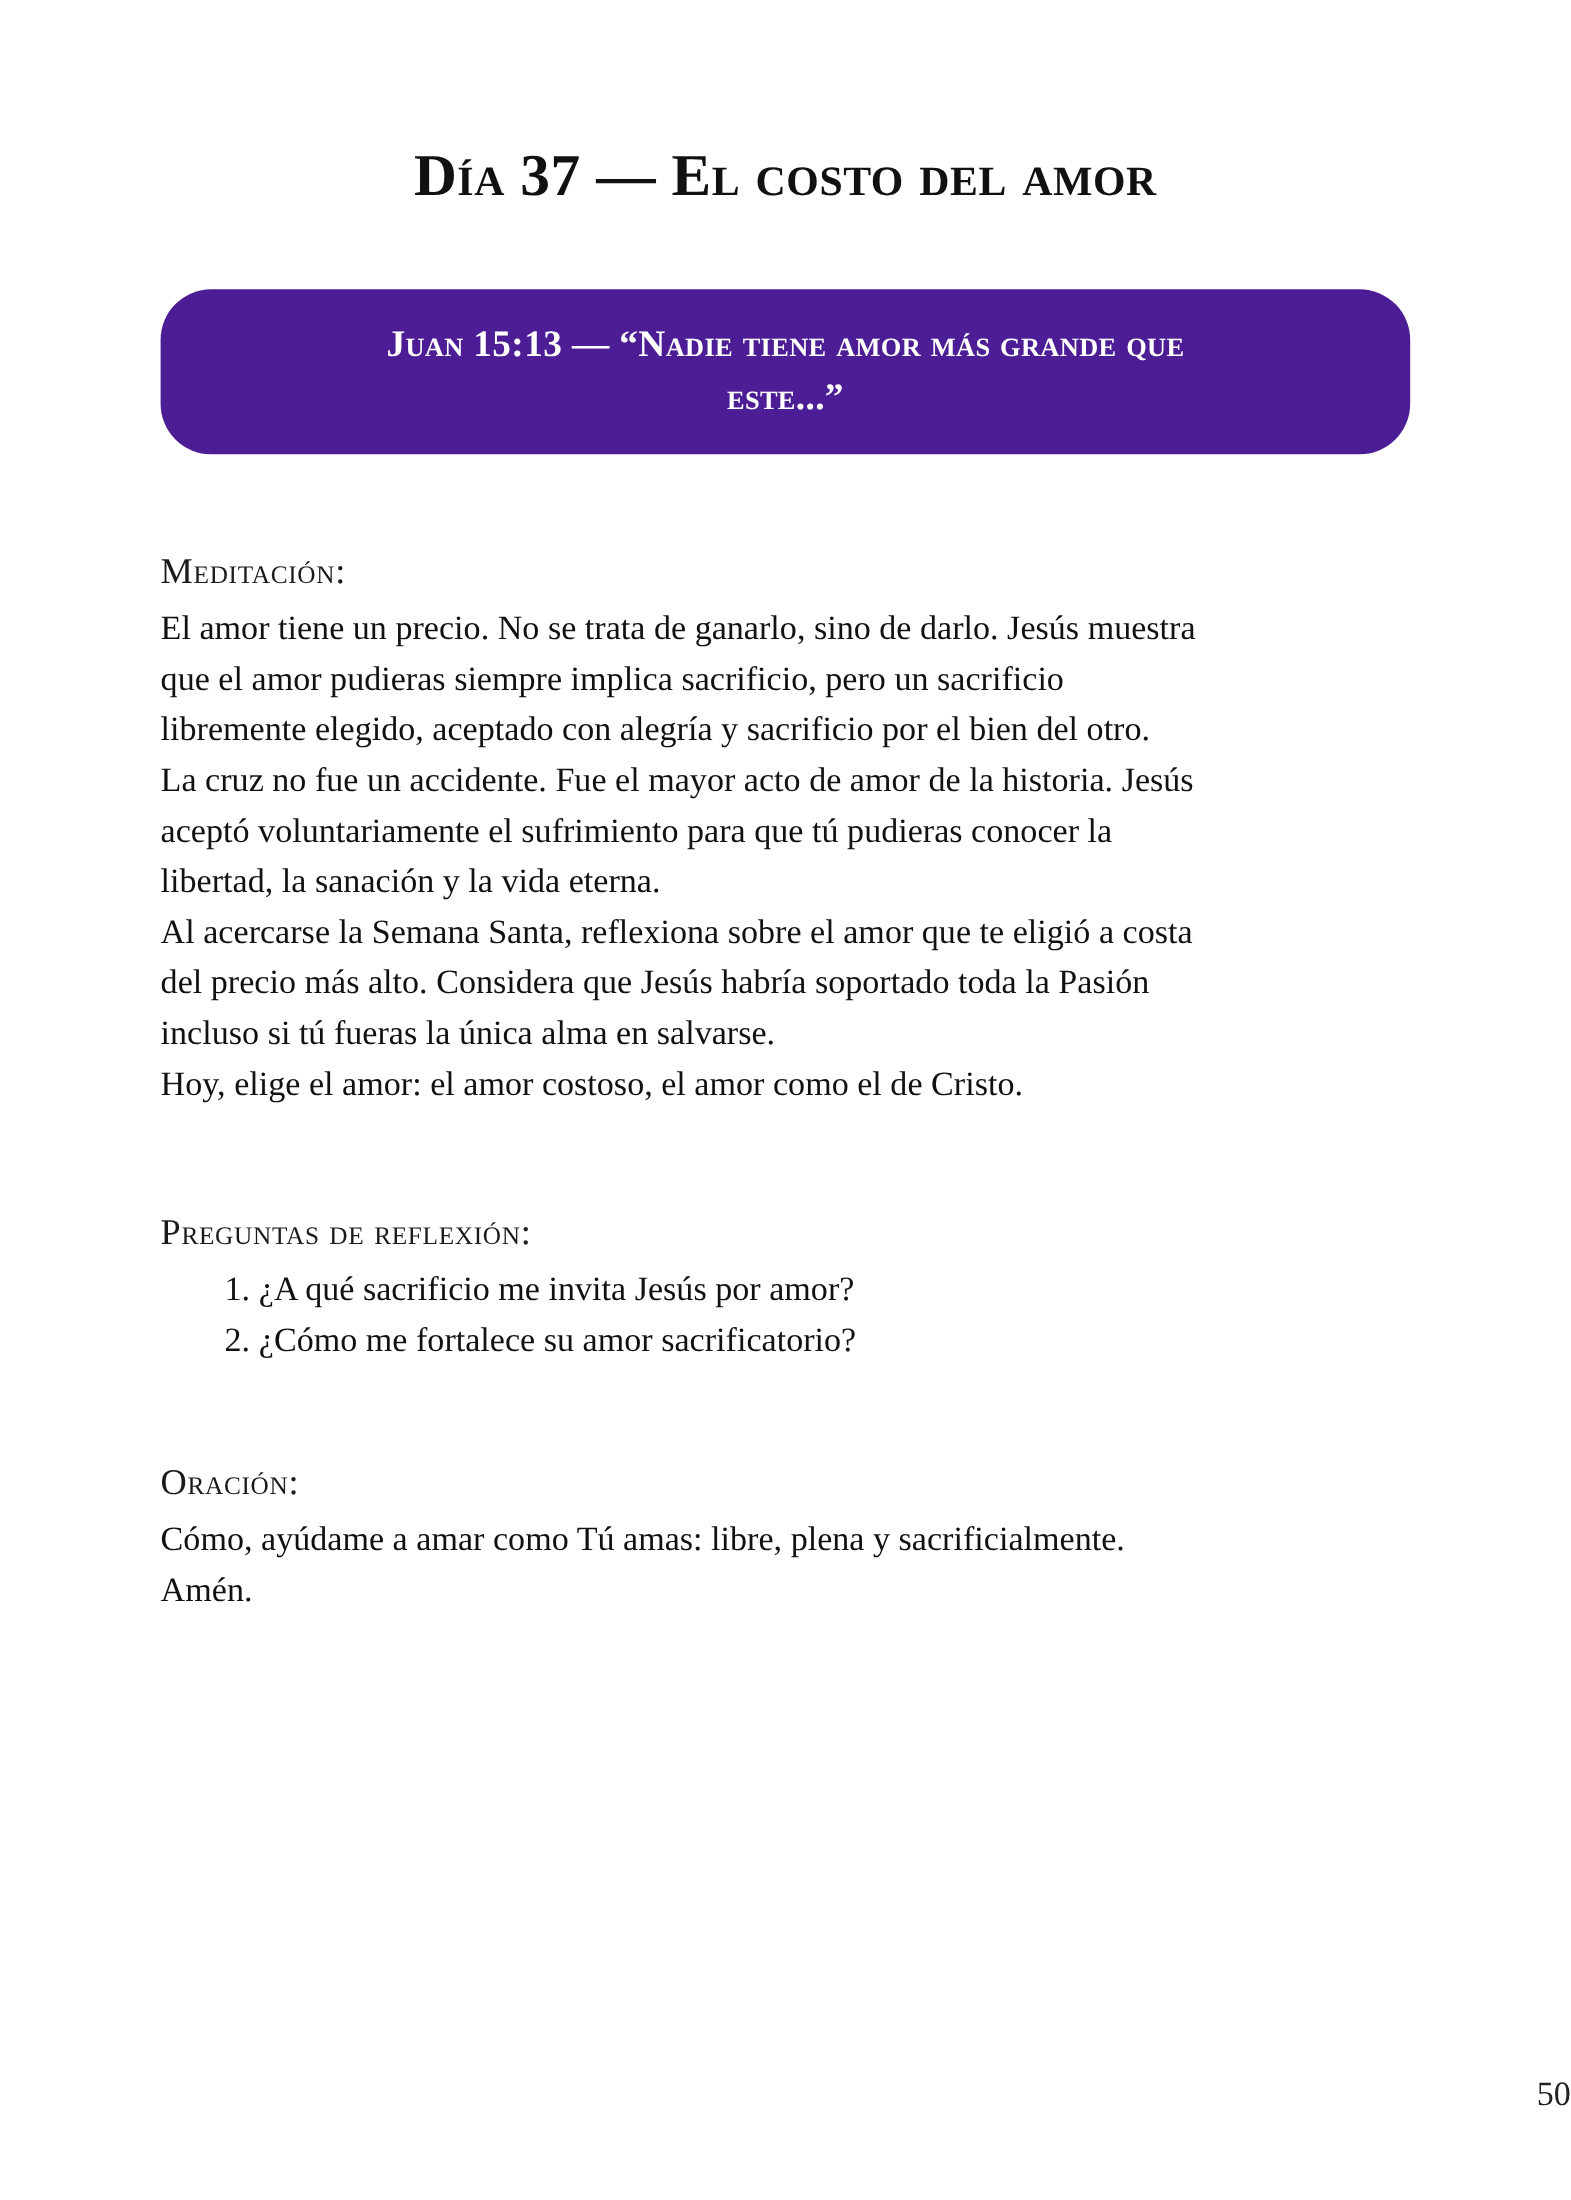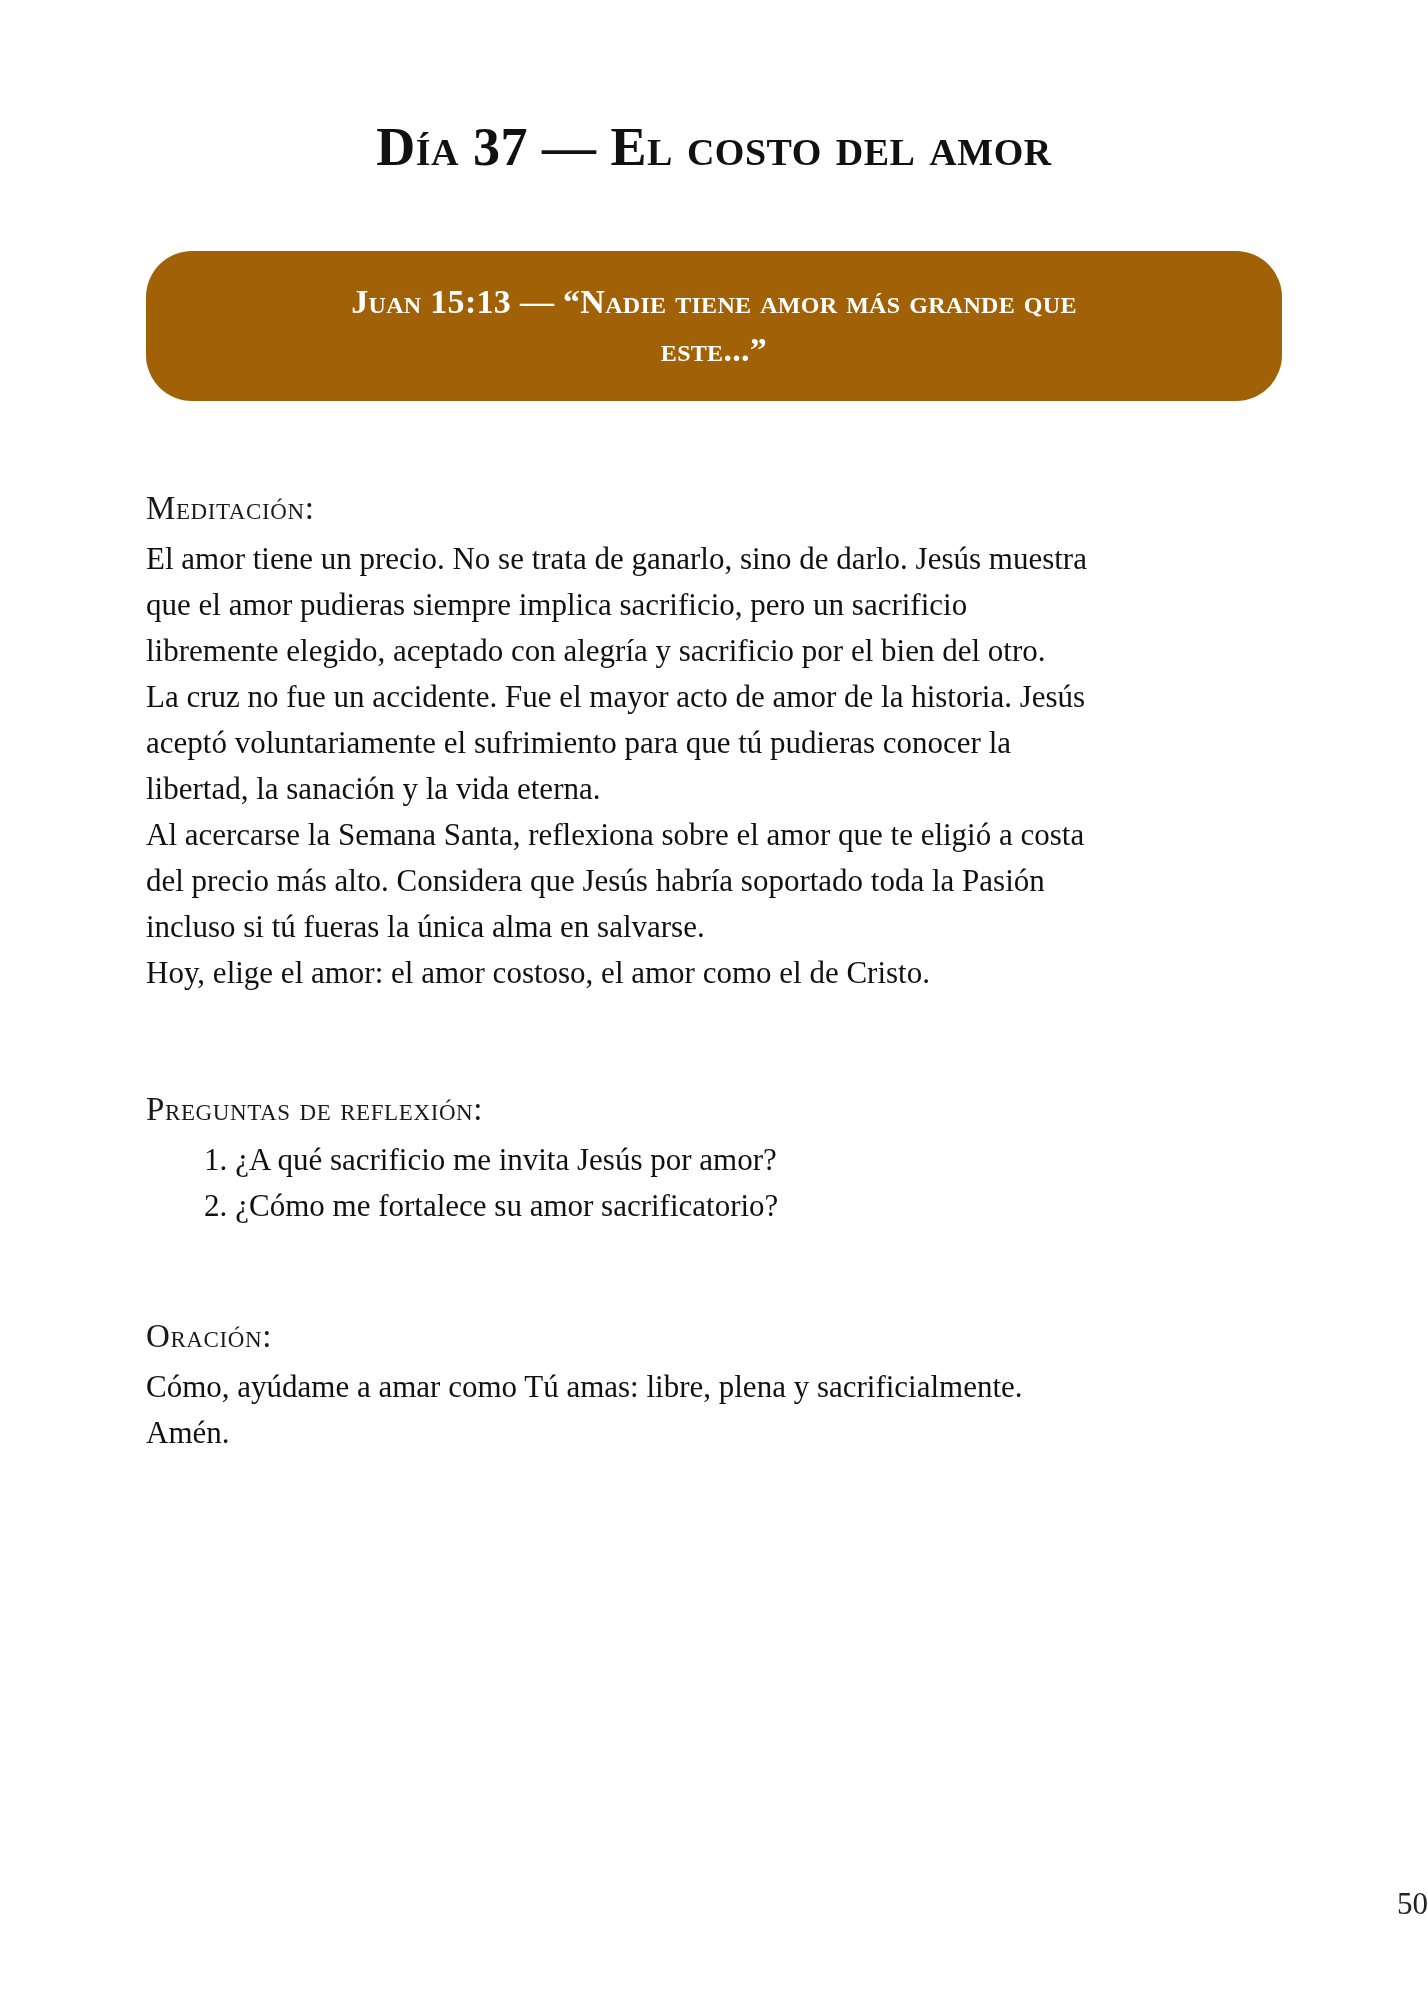--- a/index.html
+++ b/index.html
@@ -13,21 +13,21 @@
     font-family: "Liberation Serif", "DejaVu Serif", serif;
     color: #000000;
     position: relative;
     overflow: hidden;
   }
 
   .page {
     width: 1428px;
     height: 2000px;
     box-sizing: border-box;
-    padding: 0 146px;
+    padding: 12px 146px;
     position: relative;
   }
 
   
   .page-title {
     text-align: center;
     font-family: "Liberation Serif", "DejaVu Serif", serif;
     font-weight: 700;
     font-size: 54px;
     line-height: 1.1;
@@ -35,21 +35,21 @@
     font-variant: small-caps;
     color: #111111;
     padding-top: 118px;
     margin: 0;
     white-space: nowrap;
   }
 
   
   .verse-banner {
     margin: 74px 0 0 0;
-    background: #a16207;
+    background: #4c1d95;
     border-radius: 46px;
     min-height: 150px;
     display: flex;
     align-items: center;
     justify-content: center;
     padding: 26px 56px;
     box-sizing: border-box;
   }
   .verse-text {
     color: #ffffff;

